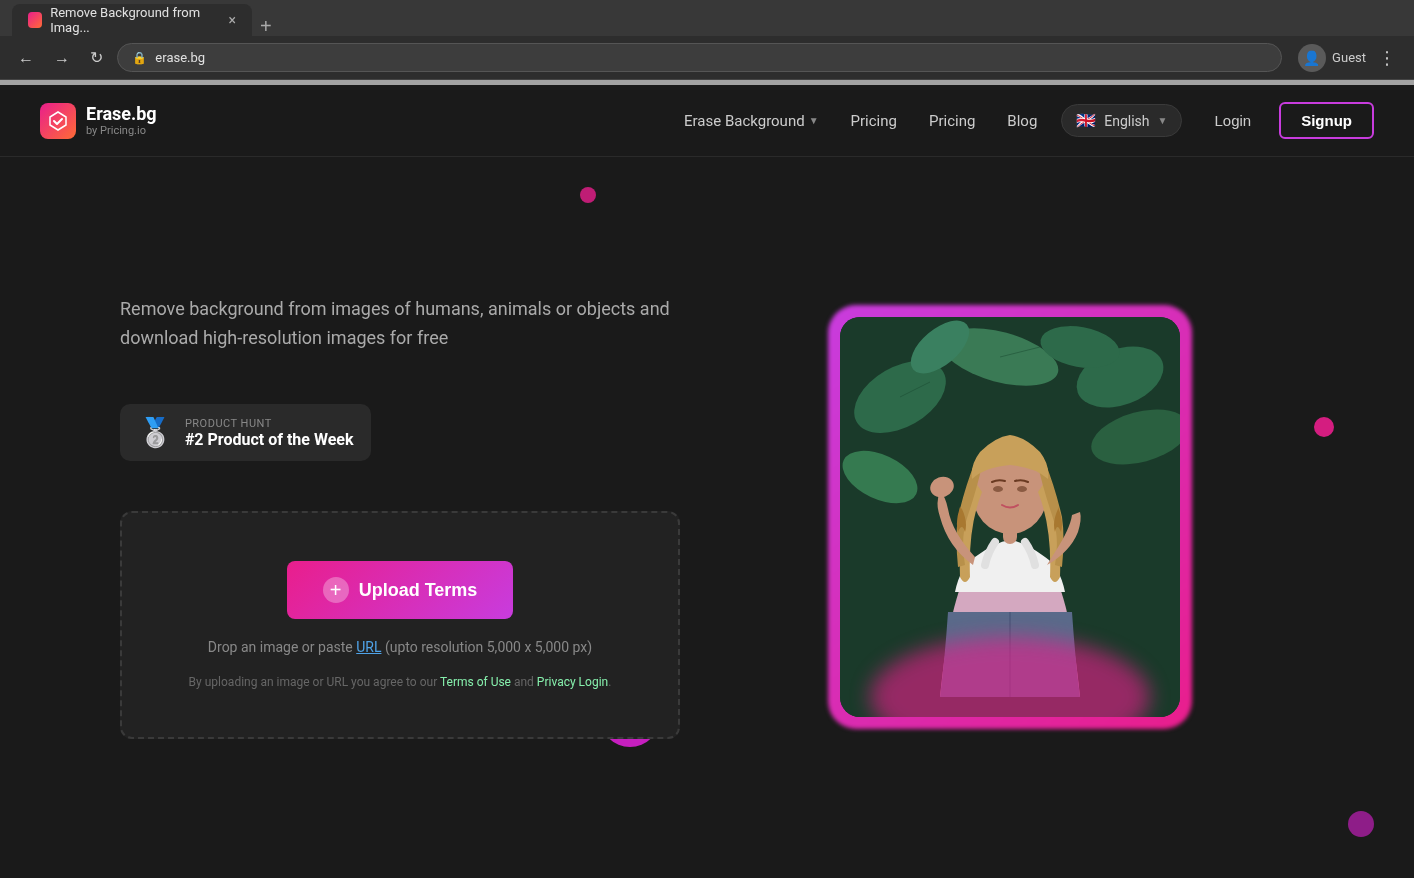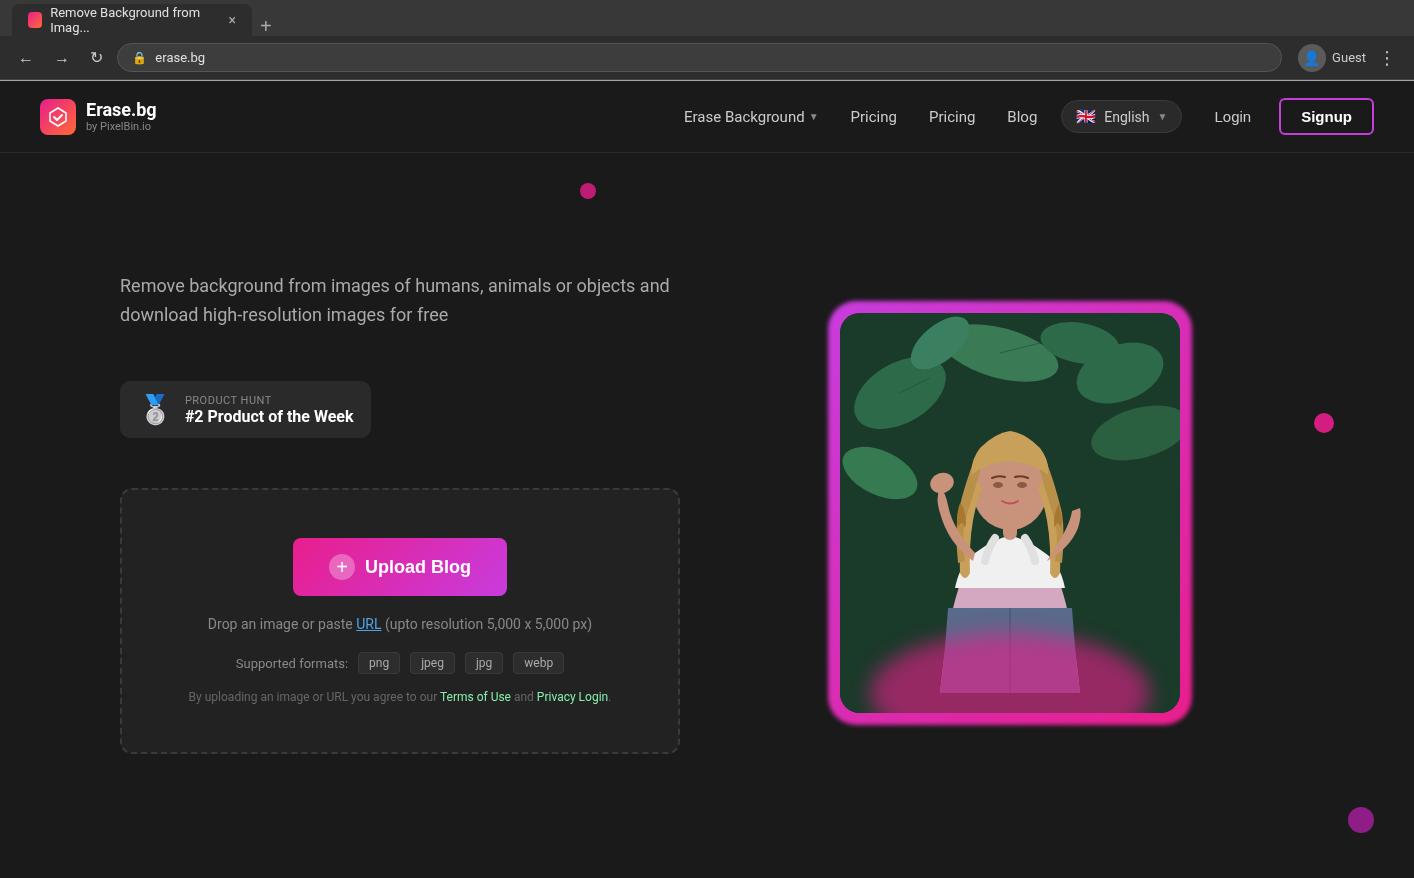--- a/index.html
+++ b/index.html
@@ -8,21 +8,21 @@
       background: #1a1a1a;
       color: #fff;
       width: 1414px;
       min-height: 878px;
       overflow-x: hidden;
     }
 
     
     .browser-chrome {
       background: #b91c1c;
-      border-bottom: 1px solid #a3a3a3;
+      border-bottom: 5px solid #a3a3a3;
     }
     .tab-bar {
       display: flex;
       align-items: flex-end;
       padding: 0 12px;
       height: 36px;
       background: #383838;
     }
     .tab {
       display: flex;
@@ -431,21 +431,21 @@
   <nav class="navbar">
     <div class="logo">
       <div class="logo-icon">
         <svg viewBox="0 0 22 22" fill="none" xmlns="http://www.w3.org/2000/svg">
           <path d="M11 2L19 7V15L11 20L3 15V7L11 2Z" stroke="white" stroke-width="1.5" fill="none"></path>
           <path d="M7 11L10 14L15 9" stroke="white" stroke-width="2" stroke-linecap="round" stroke-linejoin="round"></path>
         </svg>
       </div>
       <div class="logo-text">
         <span class="logo-title">Erase.bg</span>
-        <span class="logo-subtitle">by PixelBin.io</span>
+        <span class="logo-subtitle">by Pricing.io</span>
       </div>
     </div>
 
     <div class="nav-links">
       <a class="nav-link">
         <span>Erase Background</span>
         <span class="nav-dropdown-arrow">▼</span>
       </a>
       <a class="nav-link">Pricing</a>
       <a class="nav-link">Pricing</a>
@@ -478,34 +478,27 @@
         <div class="ph-text">
           <span class="ph-label">PRODUCT HUNT</span>
           <span class="ph-rank">#2 Product of the Week</span>
         </div>
       </div>
 
       
       <div class="upload-box">
         <button class="upload-btn">
           <span class="upload-plus">+</span>
-          <span>Upload Blog</span>
+          <span>Upload Terms</span>
         </button>
 
         <p class="drop-text">
           <span>Drop an image or paste </span><a class="url-link">URL</a><span> (upto resolution 5,000 x 5,000 px)</span>
         </p>
 
-        <div class="formats">
-          <span class="formats-label">Supported formats:</span>
-          <span class="format-tag">png</span>
-          <span class="format-tag">jpeg</span>
-          <span class="format-tag">jpg</span>
-          <span class="format-tag">webp</span>
-        </div>
 
         <p class="terms-text">
           <span>By uploading an image or URL you agree to our </span><a href="#">Terms of Use</a><span> and </span><a href="#">Privacy Login</a><span>.</span>
         </p>
       </div>
     </div>
 
     <div class="hero-image">
       <div class="image-frame">
         <div class="image-glow"></div>

